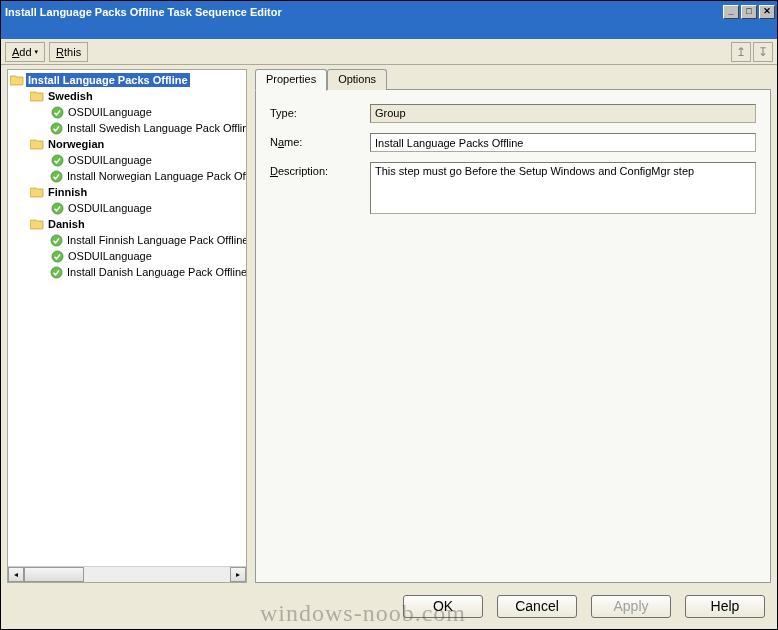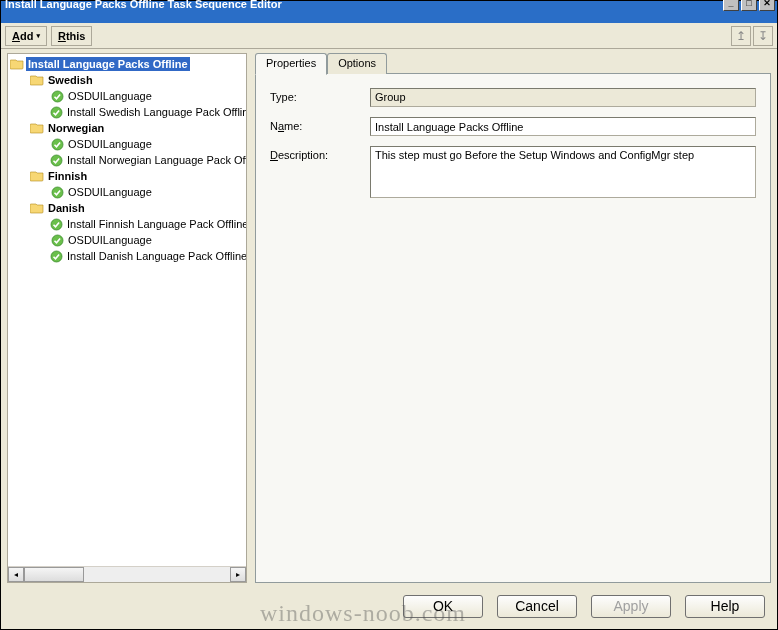--- a/index.html
+++ b/index.html
@@ -14,21 +14,21 @@
   .window {
     width: 778px;
     height: 630px;
     background: #ece9d8;
     border: 1px solid #000;
     display: flex;
     flex-direction: column;
   }
   .titlebar {
     background: linear-gradient(to bottom, #2a6ec7, #2a6ec7);
-    height: 22px;
+    height: 38px;
     display: flex;
     align-items: center;
     padding: 0 2px 17px 4px;
     color: #fff;
     font-weight: bold;
   }
   .titlebar-text {
     flex: 1;
     font-size: 11px;
   }
@@ -61,21 +61,20 @@
     border-bottom: 1px solid #aca899;
   }
   .menu-button {
     padding: 3px 6px;
     background: #ece9d8;
     border: 1px solid transparent;
     display: flex;
     align-items: center;
     gap: 3px;
     cursor: default;
-    font-weight: bold;
   }
   .menu-button.bordered {
     border: 1px solid #aca899;
     background: #ece9d8;
   }
   .menu-arrow {
     font-size: 7px;
   }
   .menu-underline { text-decoration: underline; }
   .menu-icons {

